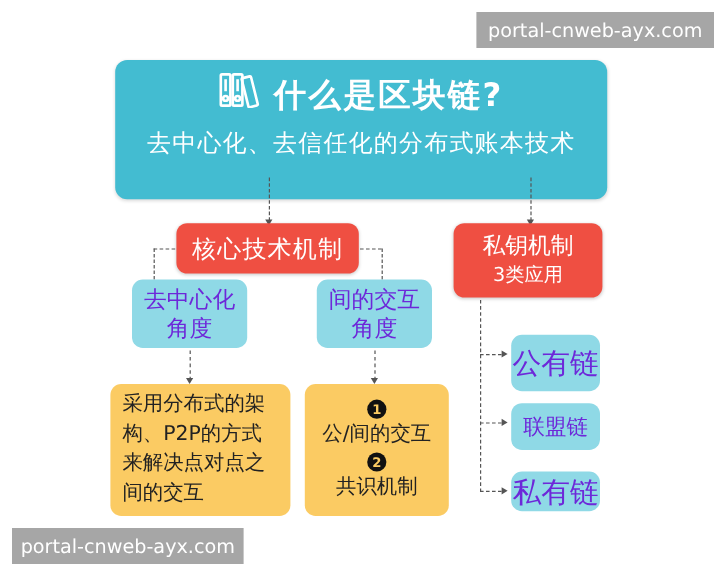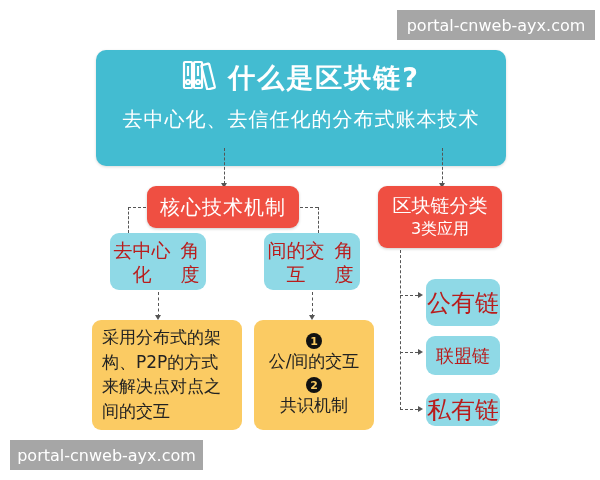--- a/index.html
+++ b/index.html
@@ -29,22 +29,22 @@
       position: absolute; left: 0; right: 0; top: 56px;
       font-size: 20px; letter-spacing: 1px;
     }
     .red-box {
       background: #ef4f42; color: #fff; border-radius: 9px;
       box-shadow: 0 1px 3px rgba(0,0,0,0.2);
       display: flex; flex-direction: column; align-items: center; justify-content: center;
       text-align: center;
     }
     .blue-box {
-      background: #8fd9e6; color: #b91c1c; border-radius: 9px;
-      display: flex; flex-direction: row; align-items: center; justify-content: center;
+      background: #8fd9e6; color: #6d28d9; border-radius: 9px;
+      display: flex; flex-direction: column; align-items: center; justify-content: center;
       text-align: center;
     }
     .yellow-box {
       background: #fbcb63; color: #222; border-radius: 9px;
     }
     .dash-v { border-left: 1.5px dashed #555; width: 0; }
     .dash-h { border-top: 1.5px dashed #555; height: 0; }
     .arrow-down {
       width: 0; height: 0;
       border-left: 3px solid transparent; border-right: 3px solid transparent;
@@ -124,21 +124,21 @@
 </div>
 
 <div class="abs yellow-box" style="left:254px; top:320px; width:120px; height:110px; display:flex; flex-direction:column; align-items:center; justify-content:center; gap:1px; font-size:17px;">
   <span class="num-badge">1</span>
   <span>公/间的交互</span>
   <span class="num-badge" style="margin-top:3px;">2</span>
   <span>共识机制</span>
 </div>
 
 <div class="abs red-box" style="left:378px; top:186px; width:124px; height:62px; line-height:24px;">
-  <span style="font-size:19px;">区块链分类</span>
+  <span style="font-size:19px;">私钥机制</span>
   <span style="font-size:16px;">3类应用</span>
 </div>
 
 <div class="abs dash-v" style="left:400px; top:250px; height:160px;"></div>
 
 <div class="abs dash-h" style="left:400px; top:295px; width:18px;"></div>
 <div class="abs arrow-right" style="left:418px; top:292px;"></div>
 
 <div class="abs dash-h" style="left:400px; top:352px; width:18px;"></div>
 <div class="abs arrow-right" style="left:418px; top:349px;"></div>

